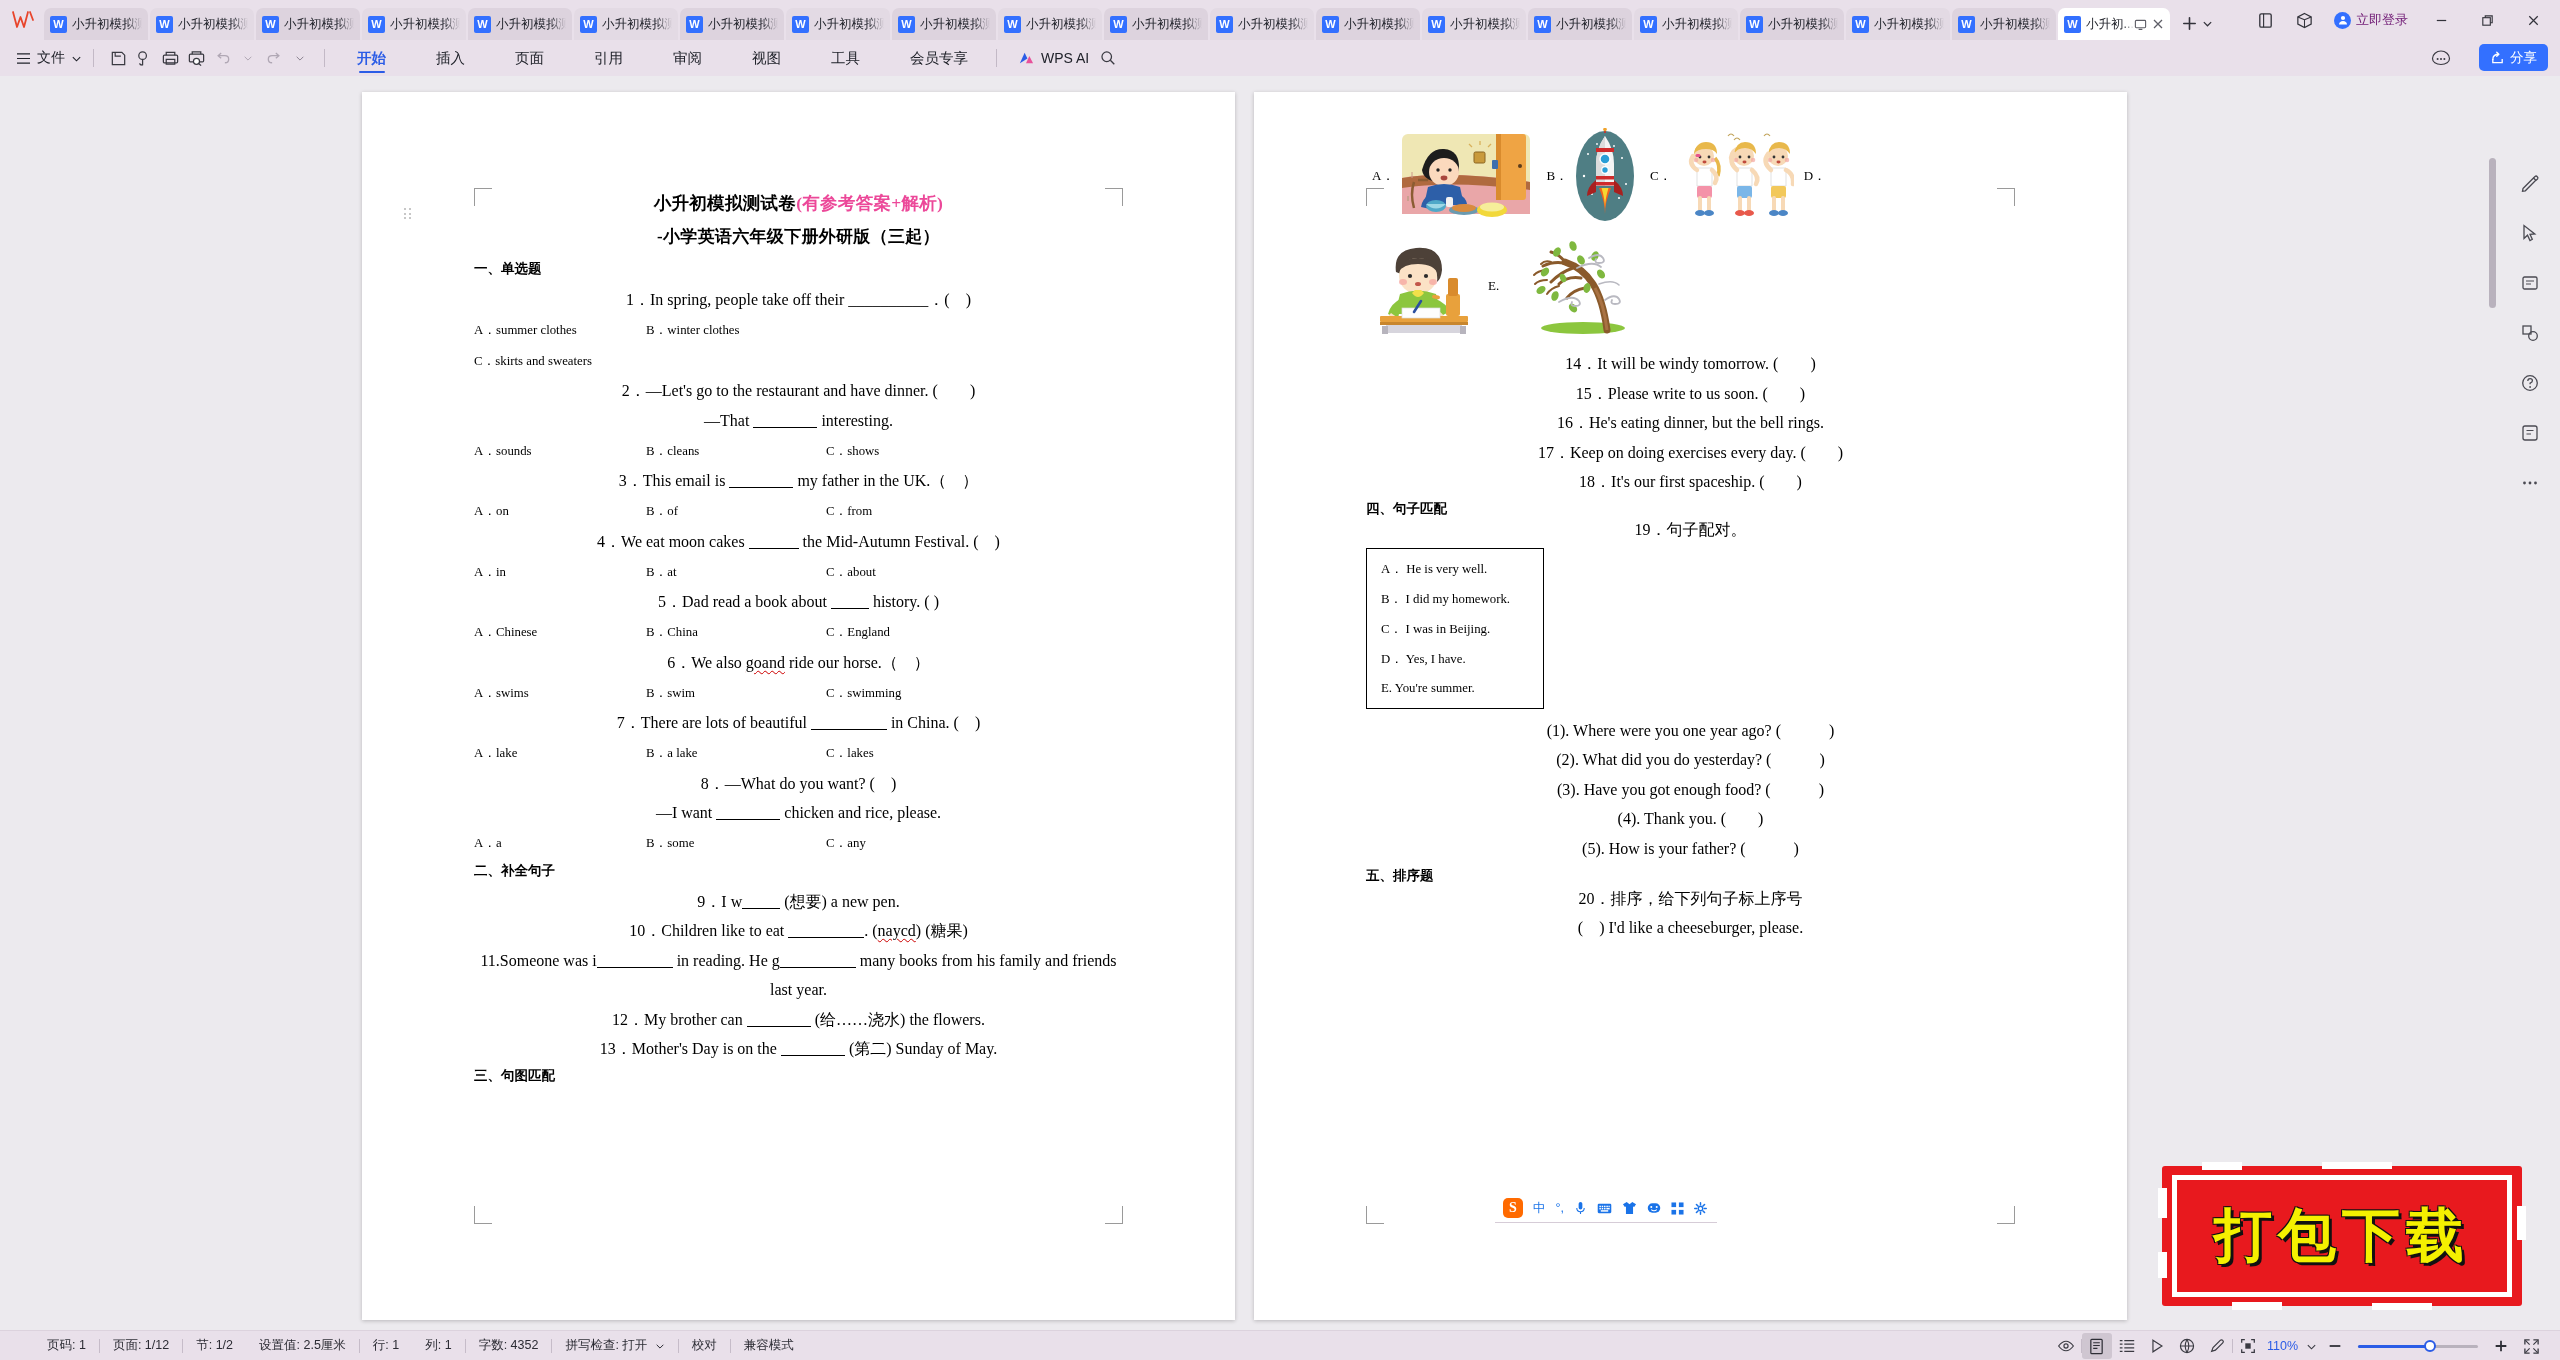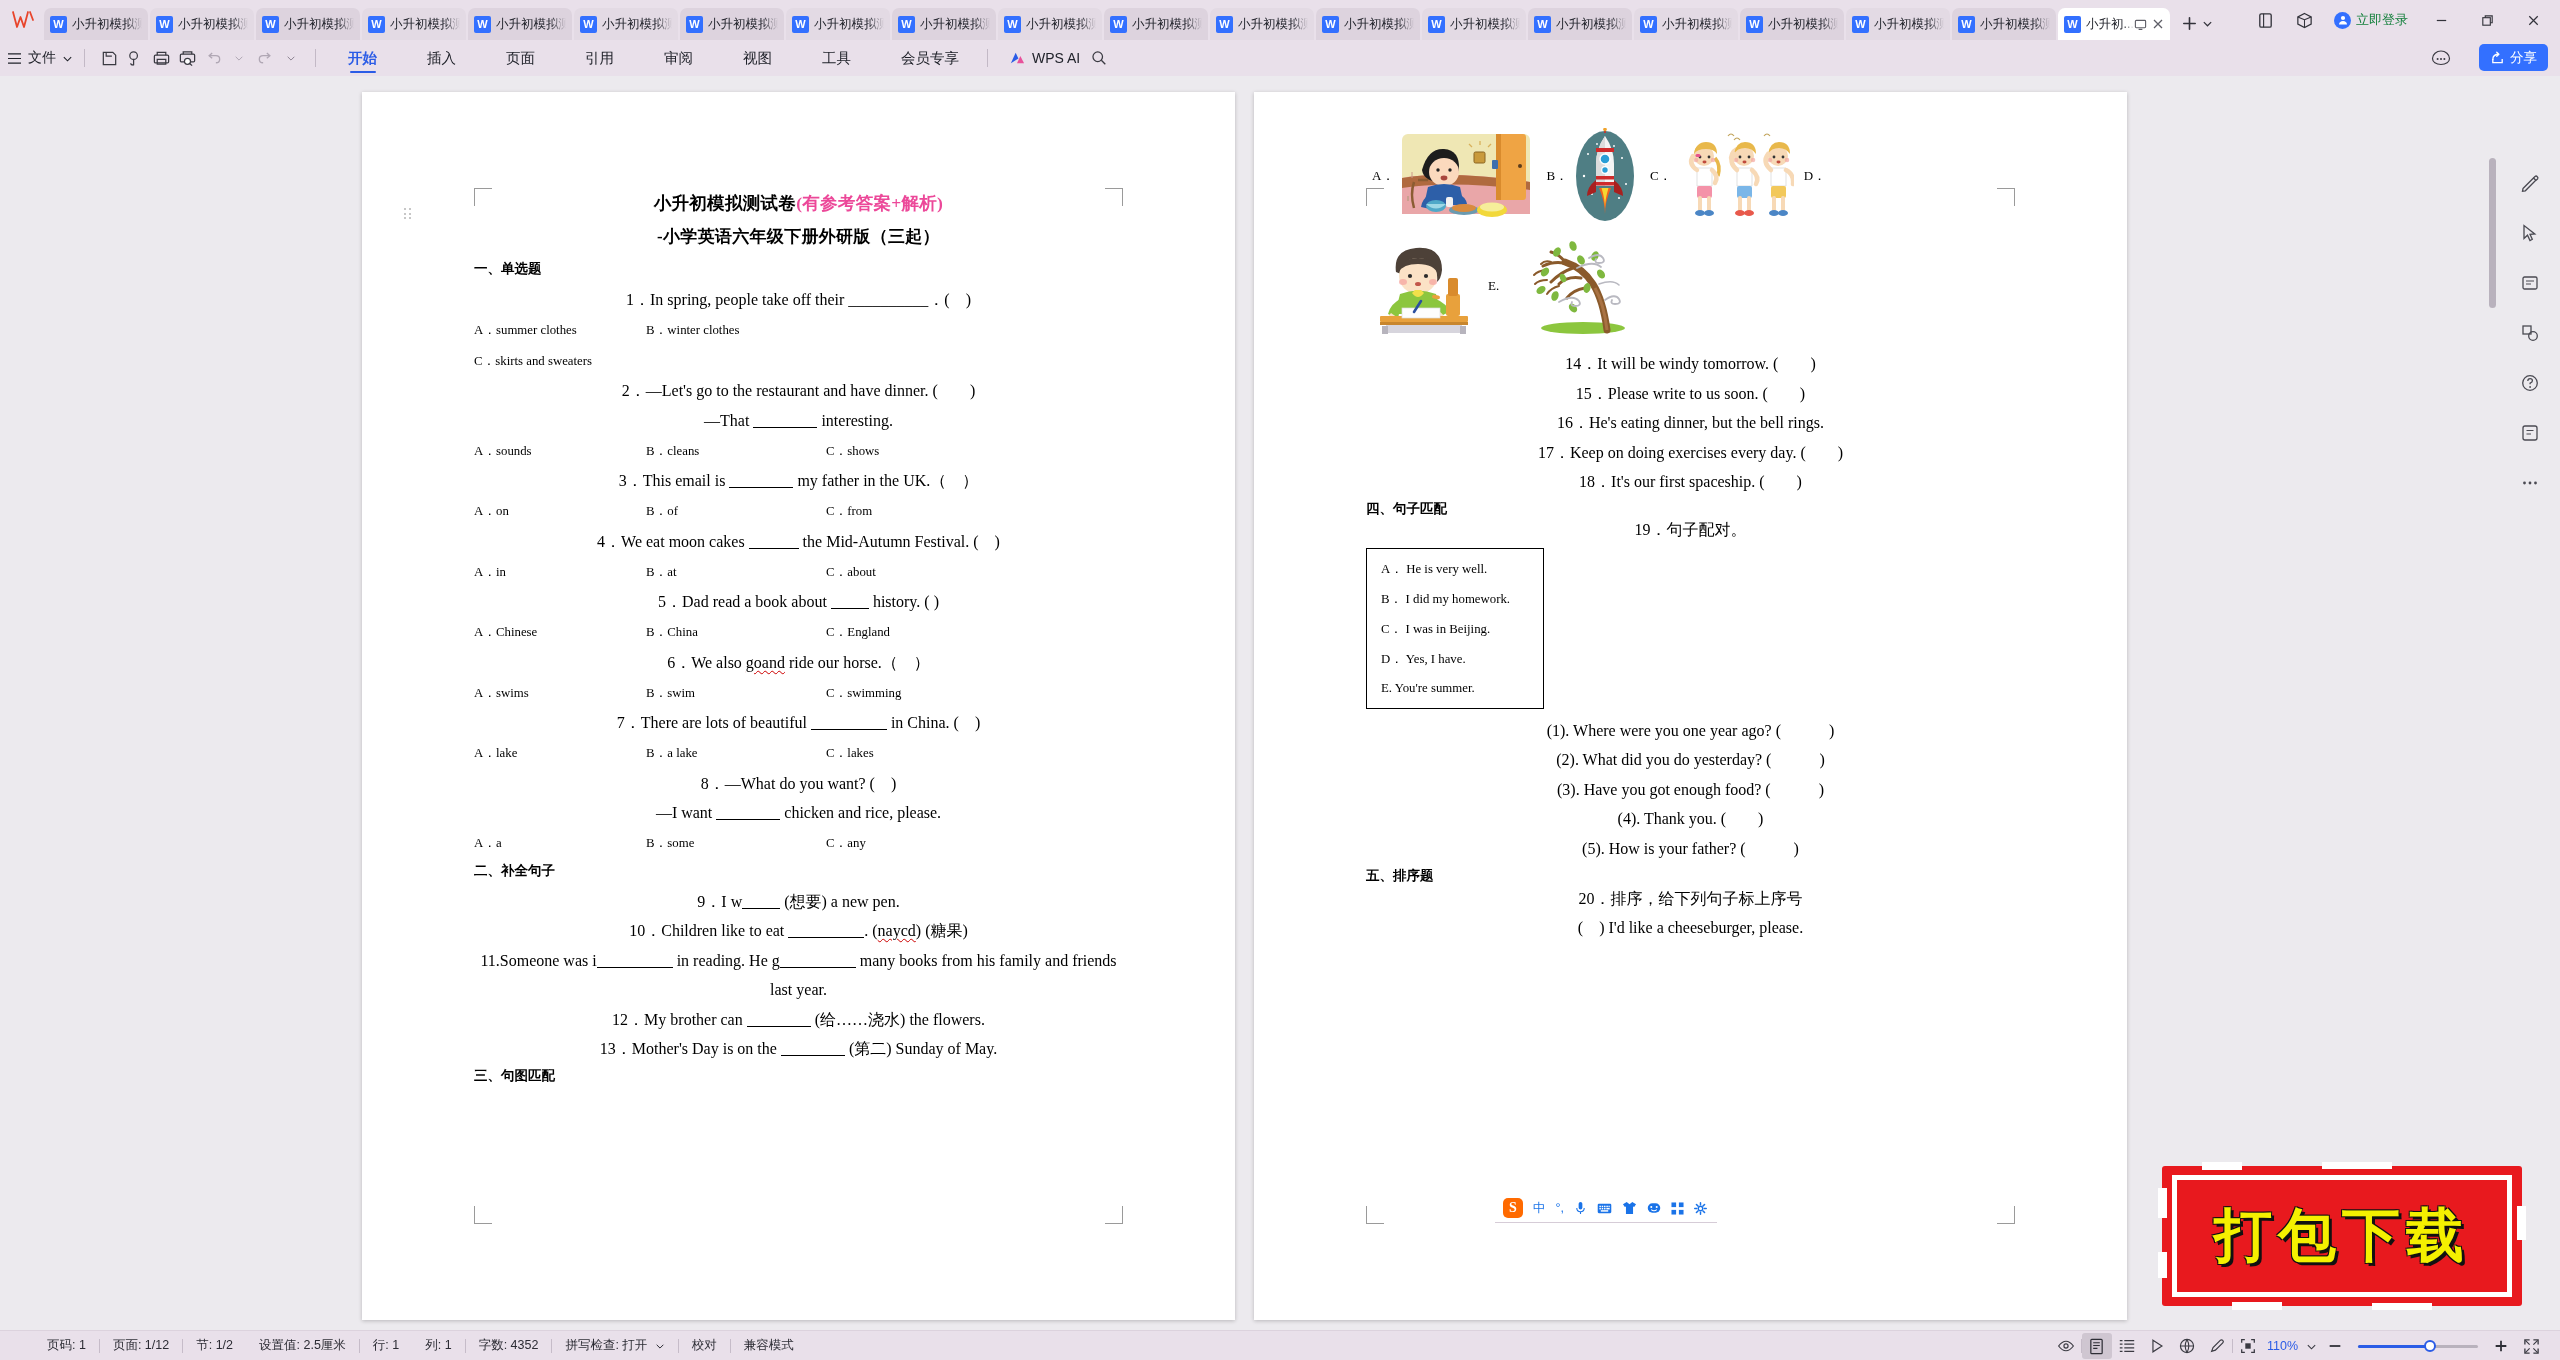--- a/index.html
+++ b/index.html
@@ -53,31 +53,31 @@
   .ic { display: inline-flex; align-items: center; justify-content: center; }
   .tabbar-right {
     margin-left: 8px; display: flex; align-items: center; gap: 14px;
     height: 32px; margin-bottom: 1px;
   }
   .newtab { display: flex; align-items: center; gap: 3px; color: #3c3c43; }
   .tabbar-tools {
     position: absolute; right: 0; top: 0; height: 40px;
     display: flex; align-items: center; gap: 20px; padding-right: 14px;
   }
-  .login-link { color: #15803d; font-size: 13px; display: flex; align-items: center; gap: 5px; }
+  .login-link { color: #701a75; font-size: 13px; display: flex; align-items: center; gap: 5px; }
   .avatar-circle {
     width: 17px; height: 17px; border-radius: 50%; background: #3370ff;
     display: flex; align-items: center; justify-content: center;
   }
   .winbtn { width: 26px; height: 26px; display: flex; align-items: center; justify-content: center; color: #33333b; }
 
   
   .ribbon {
     position: absolute; top: 40px; left: 0; width: 2560px; height: 36px;
-    display: flex; align-items: center; padding-left: 7px;
+    display: flex; align-items: center; padding-left: 16px;
   }
   .file-menu { display: flex; align-items: center; gap: 6px; font-size: 14px; color: #21232b; }
   .vsep { width: 1px; height: 18px; background: #c3b9c6; margin: 0 11px; }
   .qicon { width: 26px; height: 26px; display: flex; align-items: center; justify-content: center; color: #3a3a42; }
   .qicon.dim { color: #b0a7b4; }
   .menu-tabs { display: flex; align-items: flex-start; gap: 16px; margin-left: 4px; }
   .mtab {
     padding: 0 17px; height: 34px; display: flex; flex-direction: column;
     align-items: center; justify-content: center;
     font-size: 14.5px; color: #21232b; position: relative;

